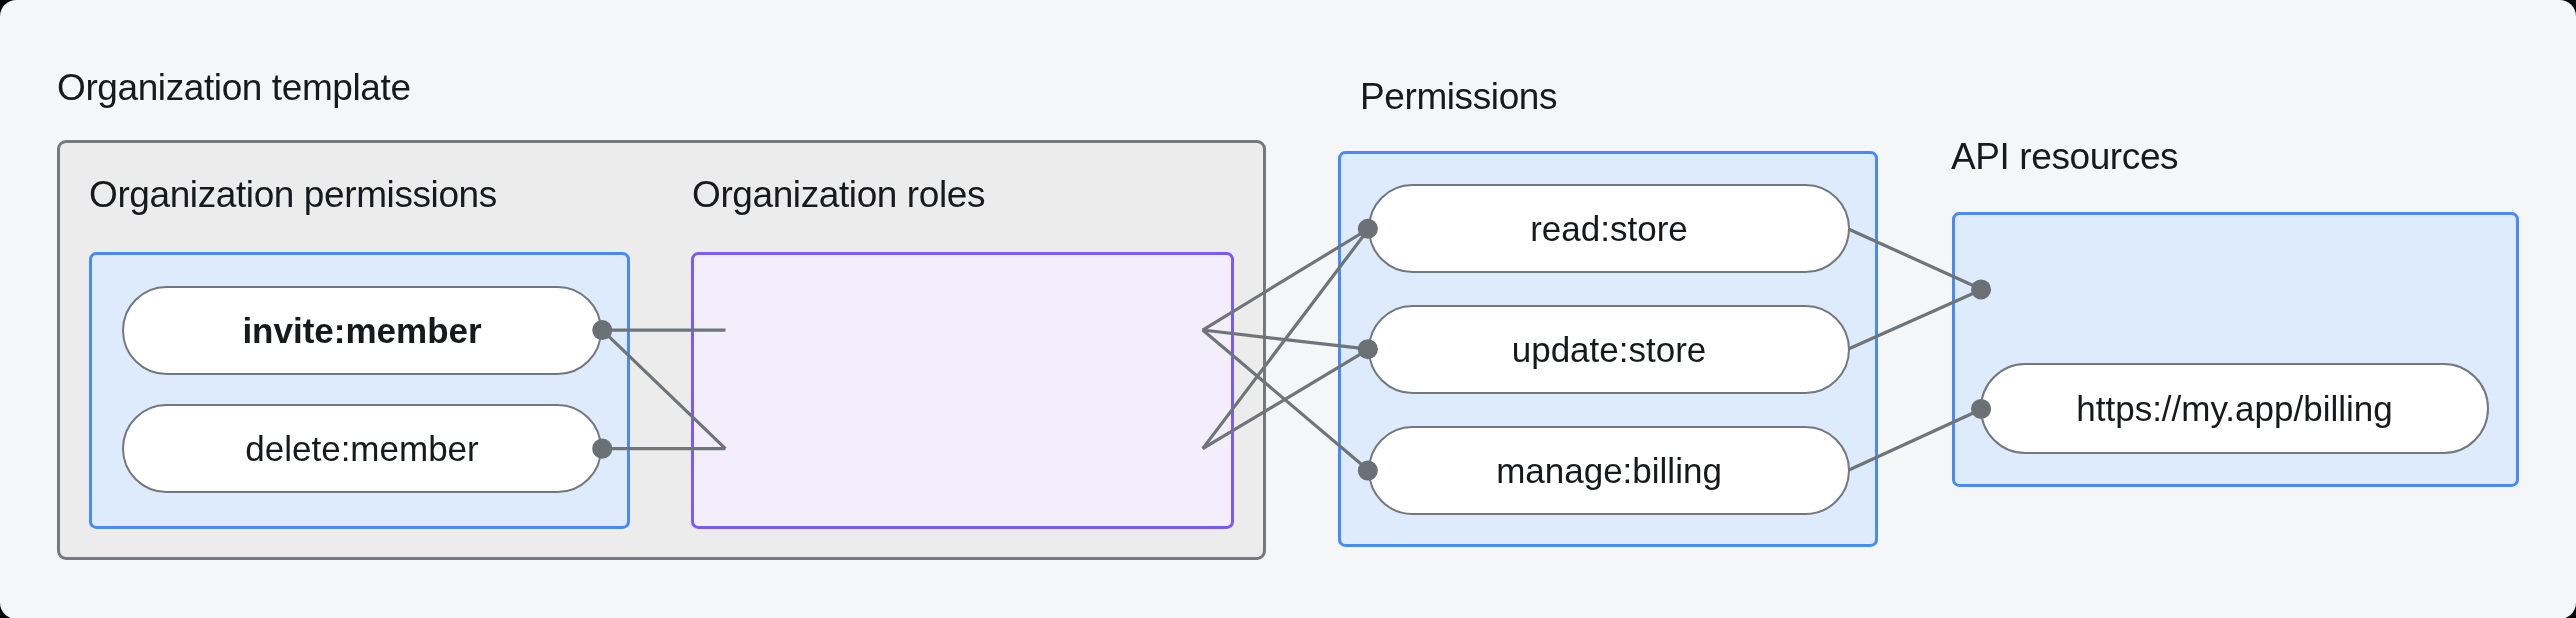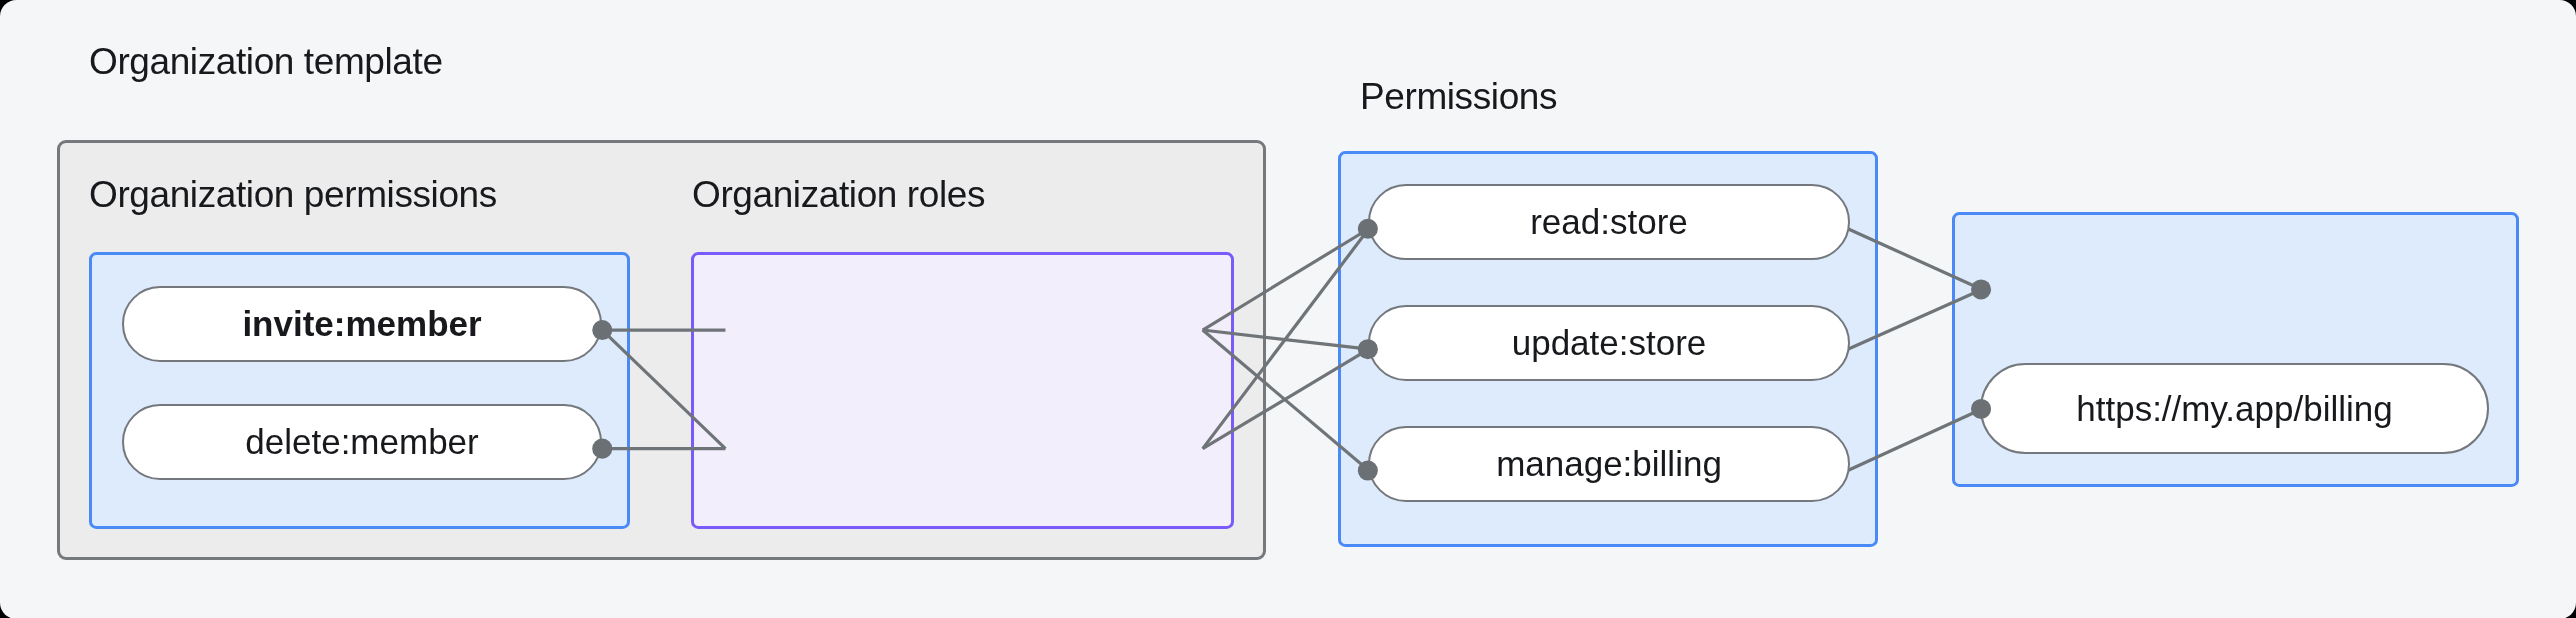--- a/index.html
+++ b/index.html
@@ -13,61 +13,62 @@
     letter-spacing:-0.4px; white-space:nowrap; z-index:2; line-height:44px;
   }
   .group-box { position:absolute; box-sizing:border-box; z-index:1; }
   .box-org-template   { left:57px;   top:140px; width:1209px; height:420px; background:#ececed; border:3.7px solid #75787c; border-radius:9px; }
   .box-org-permissions{ left:89px;   top:252px; width:541px;  height:277px; background:#ddebfc; border:3.7px solid #4a8af6; border-radius:7.3px; }
   .box-org-roles      { left:691px;  top:252px; width:543px;  height:277px; background:#f3eefc; border:3.7px solid #7a5af8; border-radius:7.3px; }
   .box-permissions    { left:1338px; top:151px; width:540px;  height:396px; background:#ddebfc; border:3.7px solid #4a8af6; border-radius:7.3px; }
   .box-api-resources  { left:1952px; top:212px; width:567px;  height:275px; background:#ddebfc; border:3.7px solid #4a8af6; border-radius:7.3px; }
 
   .pill {
-    position:absolute; box-sizing:border-box; height:76px;
+    position:absolute; box-sizing:border-box; height:89px;
     background:#ffffff; border:2.7px solid #74787c; border-radius:55px;
     display:flex; align-items:center; justify-content:center;
     font-size:35px; color:#17191c; z-index:4; white-space:nowrap;
   }
   .pill-invite  { left:122px;  top:286px; width:480px;font-weight:bold; }
   .pill-delete  { left:122px;  top:404px; width:480px; }
   .pill-admin   { left:724px;  top:286px; width:481px; }
   .pill-member  { left:724px;  top:404px; width:481px; }
   .pill-read    { left:1368px; top:184px; width:482px; }
   .pill-update  { left:1368px; top:305px; width:482px; }
   .pill-manage  { left:1368px; top:426px; width:482px; }
   .pill-members { left:1980px; top:244px; width:509px; height:91px; }
   .pill-billing { left:1980px; top:363px; width:509px; height:91px;text-align:center; }
 
   .lines-layer { position:absolute; left:0; top:0; z-index:3; }
   .dots-layer  { position:absolute; left:0; top:0; z-index:5; }
   .edge { stroke:#6f7478; stroke-width:3.5; fill:none; }
   .dot  { fill:#6b7074; }
 
-  .title-org-template   { left:57px;   top:40px;margin-left:32px;  }
+  .title-org-template   { left:57px;   top:66px;  }
   .label-org-permissions{ left:89px;   top:173px; }
   .label-org-roles      { left:692px;  top:173px; }
   .label-permissions    { left:1360px; top:75px;  }
   .label-api-resources  { left:1951px; top:135px; }
 </style>
 </head>
 <body>
 
 <div class="canvas">
 
   <div class="group-box box-org-template"></div>
   <div class="group-box box-org-permissions"></div>
   <div class="group-box box-org-roles"></div>
   <div class="group-box box-permissions"></div>
   <div class="group-box box-api-resources"></div>
 
   <div class="section-label title-org-template">Organization template</div>
   <div class="section-label label-org-permissions">Organization permissions</div>
   <div class="section-label label-org-roles">Organization roles</div>
   <div class="section-label label-permissions">Permissions</div>
+  <div class="section-label label-api-resources">API resources</div>
 
   <svg class="lines-layer" width="2576" height="619" viewBox="0 0 2823 678">
     <line class="edge" x1="660" y1="361.5" x2="795" y2="361.5"></line>
     <line class="edge" x1="660" y1="361.5" x2="795" y2="491.5"></line>
     <line class="edge" x1="660" y1="491.5" x2="795" y2="491.5"></line>
     <line class="edge" x1="1318" y1="361.5" x2="1500" y2="250.5"></line>
     <line class="edge" x1="1318" y1="361.5" x2="1500" y2="382.5"></line>
     <line class="edge" x1="1318" y1="361.5" x2="1500" y2="515.5"></line>
     <line class="edge" x1="1318" y1="491.5" x2="1500" y2="250.5"></line>
     <line class="edge" x1="1318" y1="491.5" x2="1500" y2="382.5"></line>

